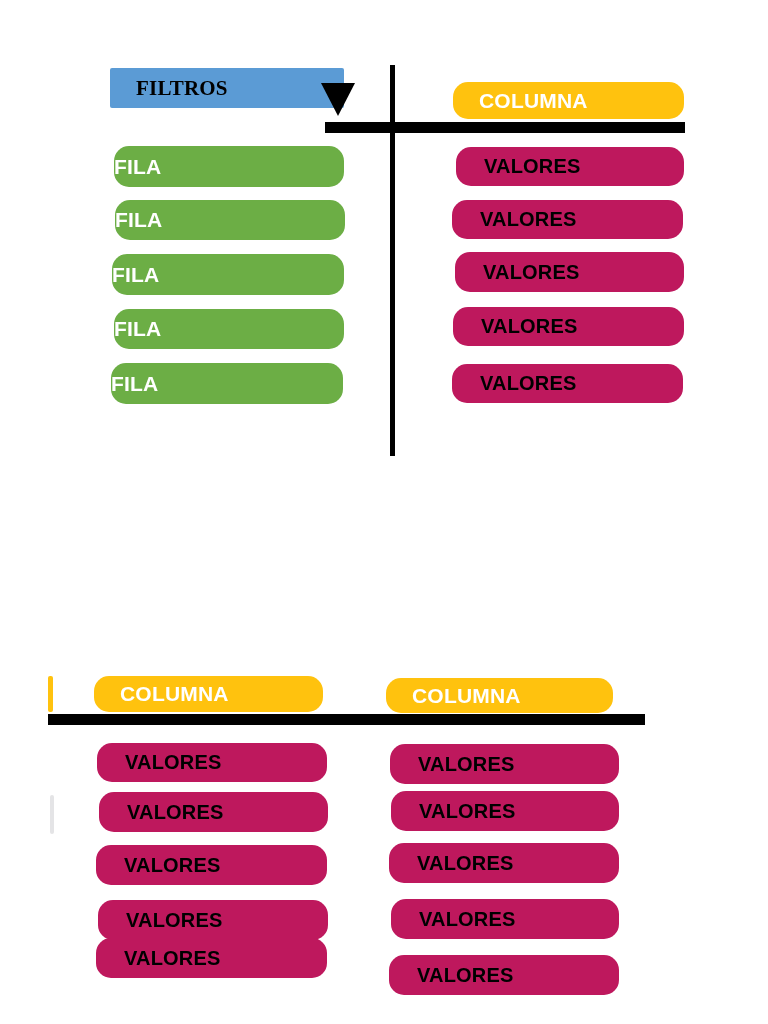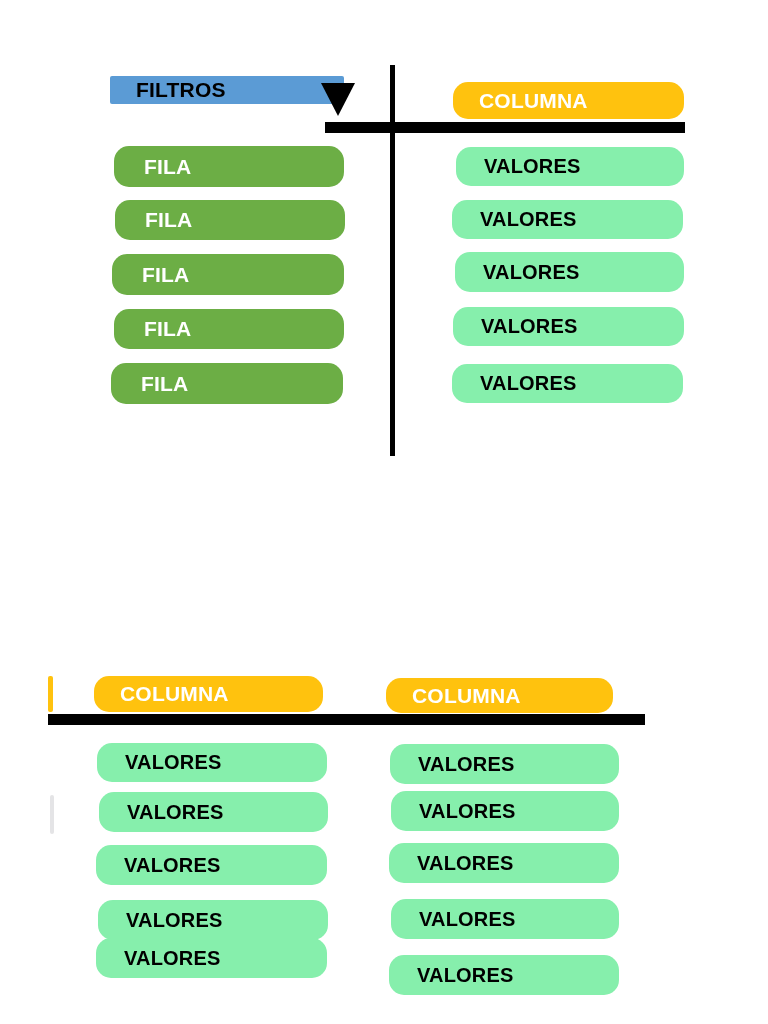--- a/index.html
+++ b/index.html
@@ -37,32 +37,31 @@
     color: #000000;
     border-radius: 2px;
     font-size: 21px;
     padding-left: 26px;
   }
 
   .pill-fila {
     background: #6CAE45;
     color: #ffffff;
     font-size: 21px;
-    padding-left: 30px;
   }
 
   .pill-columna {
     background: #FFC20E;
     color: #ffffff;
     font-size: 21px;
     padding-left: 26px;
   }
 
   .pill-valores {
-    background: #86efac;
+    background: #be185d;
     color: #000000;
     font-size: 20px;
     padding-left: 28px;
   }
 
   
   .axis-v {
     position: absolute;
     background: #000000;
   }
@@ -91,21 +90,21 @@
 </style>
 </head>
 <body>
 
 <div id="canvas">
 
   <div class="axis-v" style="left:390px; top:65px; width:5px; height:391px;"></div>
 
   <div class="axis-h" style="left:325px; top:122px; width:360px; height:11px;"></div>
 
-  <div class="pill pill-filtros" style="left:110px; top:76px; width:234px; height:28px;">
+  <div class="pill pill-filtros" style="left:110px; top:68px; width:234px; height:40px;font-family:Liberation Serif, serif;">
     <span>FILTROS</span>
   </div>
 
   <div class="tri-down" style="left:321px; top:83px;"></div>
 
   <div class="pill pill-fila" style="left:114px; top:146px; width:230px; height:41px;">
     <span>FILA</span>
   </div>
 
   <div class="pill pill-fila" style="left:115px; top:200px; width:230px; height:40px;">

